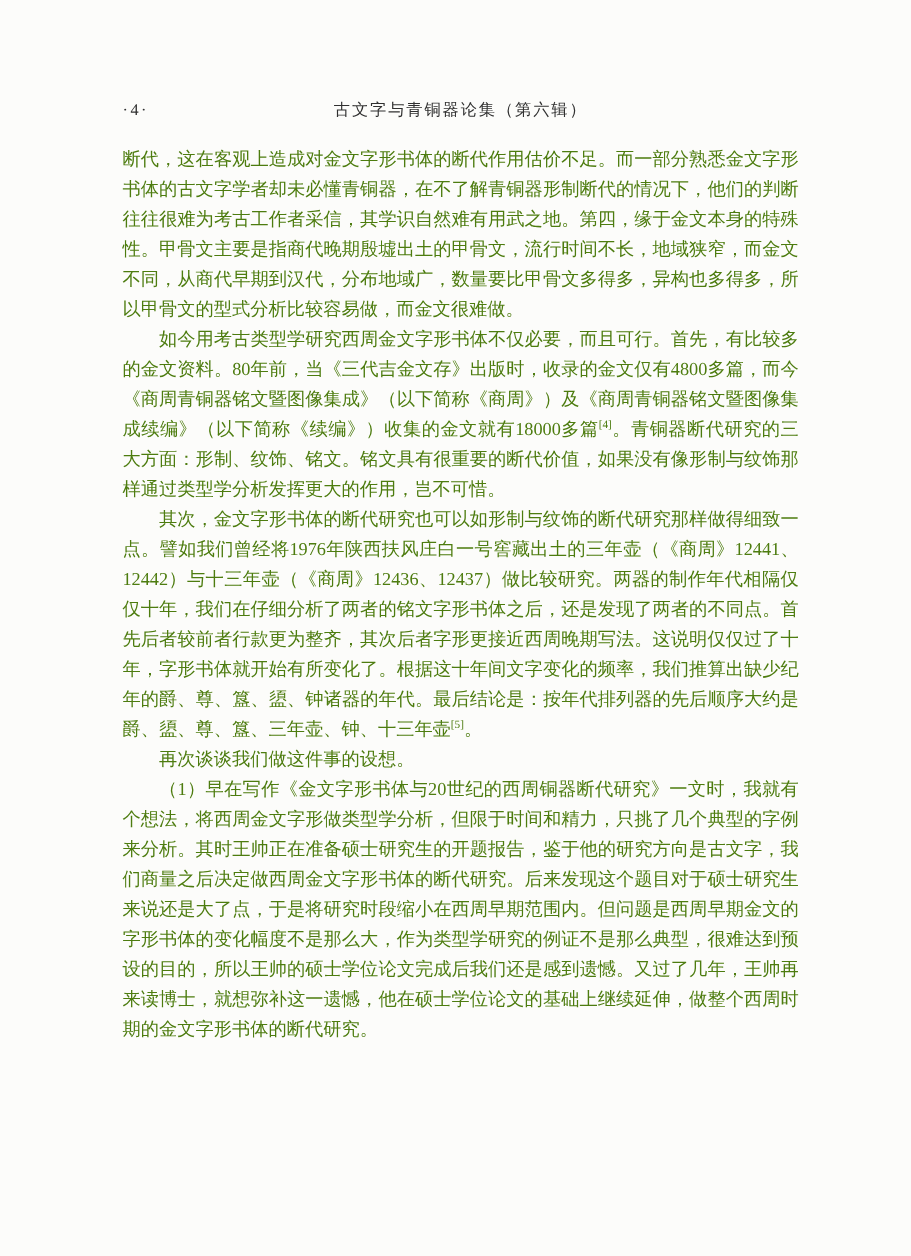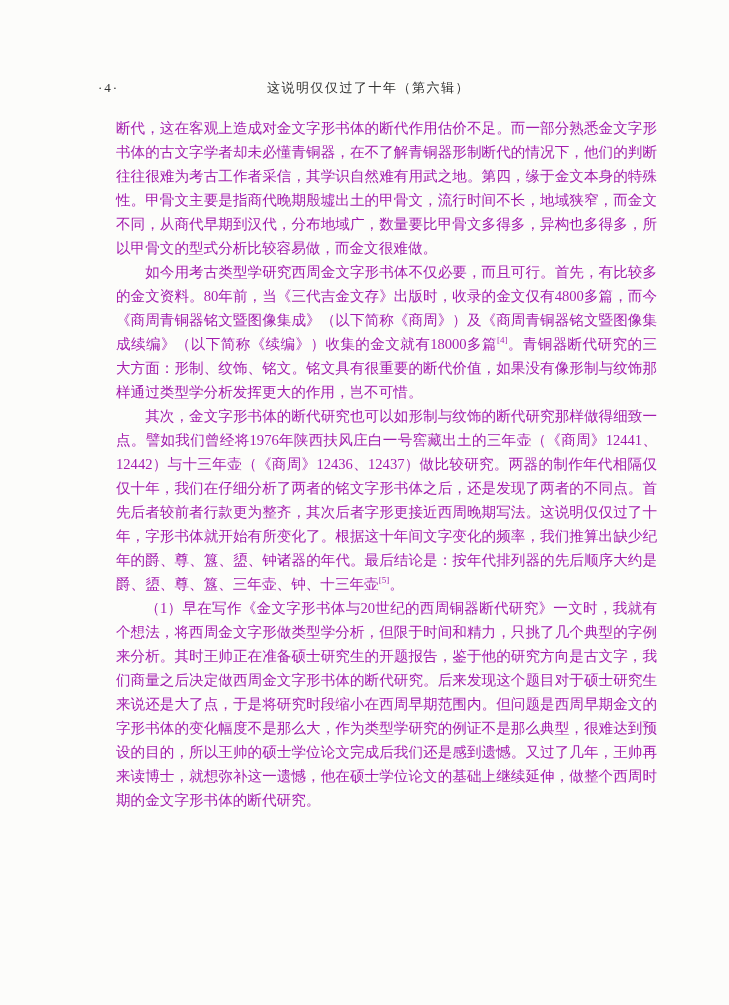--- a/index.html
+++ b/index.html
@@ -33,42 +33,43 @@
   }
   .running-title {
     display: block;
     text-align: center;
     letter-spacing: 1.5px;
   }
 
   .page-body {
     position: absolute;
     top: 116px;
-    left: 116px;
+    left: 98px;
     width: 541px;
     font-size: 14.6px;
     line-height: 24px;
     text-align: justify;
-    color: #a21caf;
+    color: #4d7c0f;
   }
   .para { margin: 0; padding: 0; }
   .para.indent { text-indent: 2em; }
   .sup {
     font-size: 9px;
     vertical-align: super;
     line-height: 0;
   }
 </style>
 </head>
 <body>
 
 <div class="scan">
   <header class="page-header">
     <span class="page-number">·4·</span>
-    <span class="running-title">这说明仅仅过了十年（第六辑）</span>
+    <span class="running-title">古文字与青铜器论集（第六辑）</span>
   </header>
   <main class="page-body" id="page-body">
       <p class="para"><span>断代，这在客观上造成对金文字形书体的断代作用估价不足。而一部分熟悉金文字形书体的古文字学者却未必懂青铜器，在不了解青铜器形制断代的情况下，他们的判断往往很难为考古工作者采信，其学识自然难有用武之地。第四，缘于金文本身的特殊性。甲骨文主要是指商代晚期殷墟出土的甲骨文，流行时间不长，地域狭窄，而金文不同，从商代早期到汉代，分布地域广，数量要比甲骨文多得多，异构也多得多，所以甲骨文的型式分析比较容易做，而金文很难做。</span></p>
       <p class="para indent"><span>如今用考古类型学研究西周金文字形书体不仅必要，而且可行。首先，有比较多的金文资料。80年前，当《三代吉金文存》出版时，收录的金文仅有4800多篇，而今《商周青铜器铭文暨图像集成》（以下简称《商周》）及《商周青铜器铭文暨图像集成续编》（以下简称《续编》）收集的金文就有18000多篇</span><sup class="sup">[4]</sup><span>。青铜器断代研究的三大方面：形制、纹饰、铭文。铭文具有很重要的断代价值，如果没有像形制与纹饰那样通过类型学分析发挥更大的作用，岂不可惜。</span></p>
       <p class="para indent"><span>其次，金文字形书体的断代研究也可以如形制与纹饰的断代研究那样做得细致一点。譬如我们曾经将1976年陕西扶风庄白一号窖藏出土的三年𤼈壶（《商周》12441、12442）与十三年𤼈壶（《商周》12436、12437）做比较研究。两器的制作年代相隔仅仅十年，我们在仔细分析了两者的铭文字形书体之后，还是发现了两者的不同点。首先后者较前者行款更为整齐，其次后者字形更接近西周晚期写法。这说明仅仅过了十年，字形书体就开始有所变化了。根据这十年间文字变化的频率，我们推算出缺少纪年的𤼈爵、𤼈尊、𤼈簋、𤼈盨、𤼈钟诸器的年代。最后结论是：按年代排列𤼈器的先后顺序大约是𤼈爵、𤼈盨、𤼈尊、𤼈簋、三年𤼈壶、𤼈钟、十三年𤼈壶</span><sup class="sup">[5]</sup><span>。</span></p>
+      <p class="para indent"><span>再次谈谈我们做这件事的设想。</span></p>
       <p class="para indent"><span>（1）早在写作《金文字形书体与20世纪的西周铜器断代研究》一文时，我就有个想法，将西周金文字形做类型学分析，但限于时间和精力，只挑了几个典型的字例来分析。其时王帅正在准备硕士研究生的开题报告，鉴于他的研究方向是古文字，我们商量之后决定做西周金文字形书体的断代研究。后来发现这个题目对于硕士研究生来说还是大了点，于是将研究时段缩小在西周早期范围内。但问题是西周早期金文的字形书体的变化幅度不是那么大，作为类型学研究的例证不是那么典型，很难达到预设的目的，所以王帅的硕士学位论文完成后我们还是感到遗憾。又过了几年，王帅再来读博士，就想弥补这一遗憾，他在硕士学位论文的基础上继续延伸，做整个西周时期的金文字形书体的断代研究。</span></p>
     </main>
 </div>
 
 </body></html>

